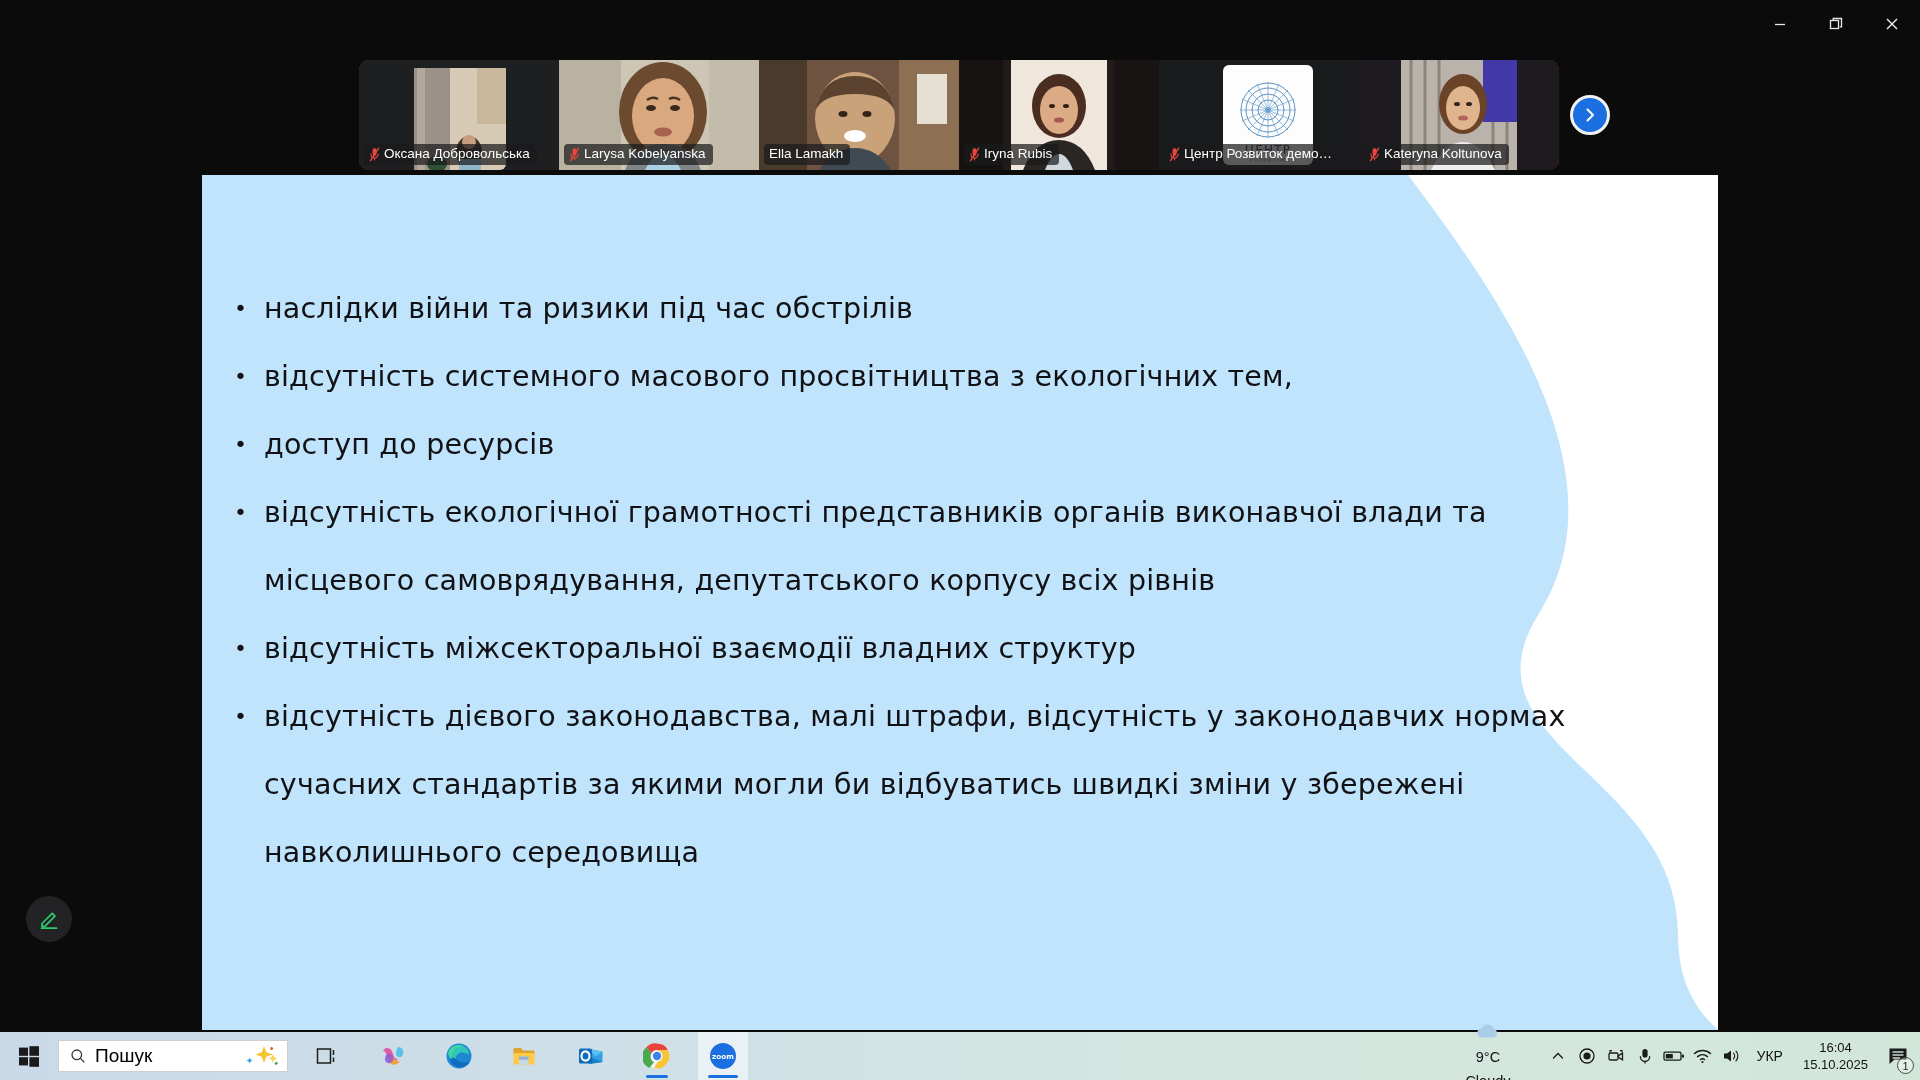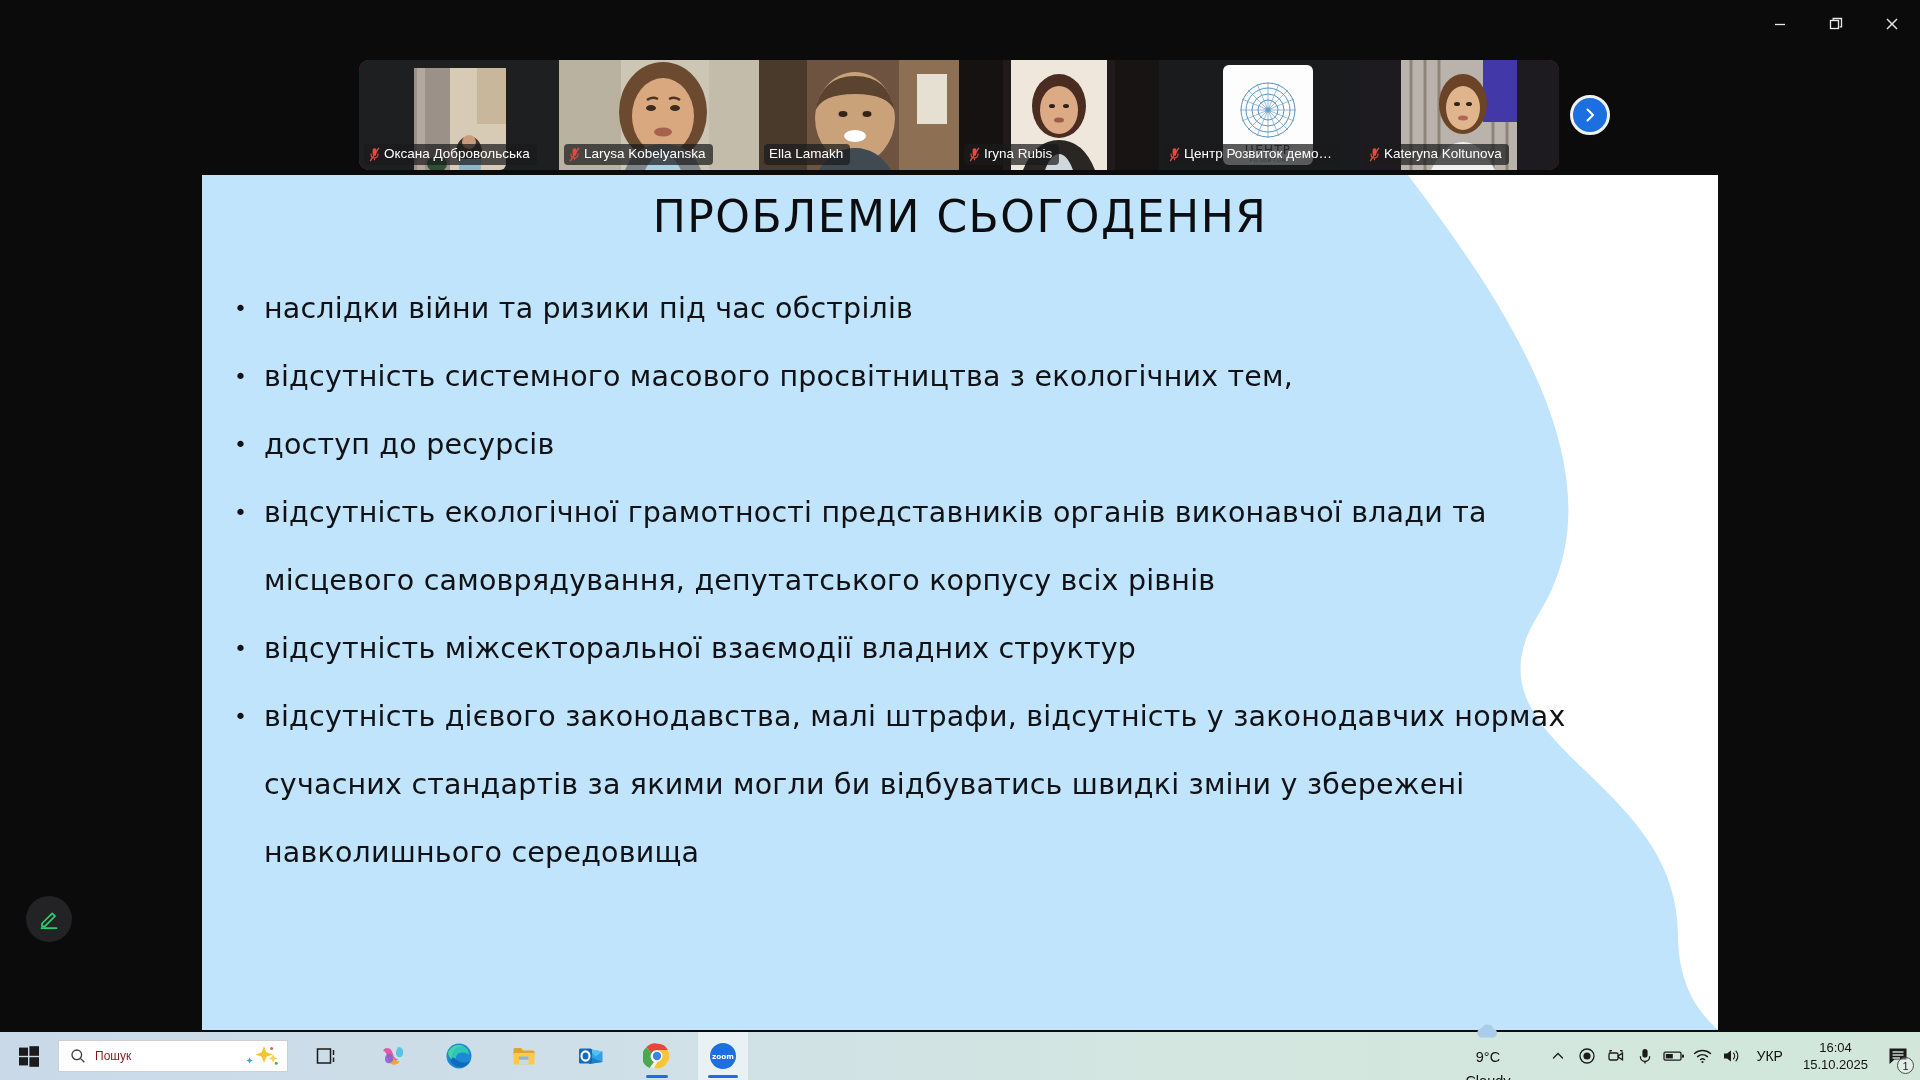--- a/index.html
+++ b/index.html
@@ -104,21 +104,21 @@
     position: absolute; left: 0; bottom: 0; width: 1920px; height: 48px;
     background: linear-gradient(90deg,#c9d9e8 0%,#cfdfe8 30%,#d3e6e0 60%,#d2e7da 100%);
     display: flex; align-items: center;
   }
   .start { width: 58px; display:flex; align-items:center; justify-content:center; }
   .searchbox {
     width: 230px; height: 32px; background: #fff;
     display: flex; align-items: center; gap: 9px; padding: 0 8px 0 11px;
     border: 1px solid #cfcfcf;
   }
-  .searchbox .ph { font-size: 12px; color: #7f1d1d; flex: 1; }
+  .searchbox .ph { font-size: 19px; color: #000000; flex: 1; }
   .tbicons { display: flex; align-items: center; gap: 16px; margin-left: 14px; }
   .tbicon {
     width: 50px; height: 48px; position: relative;
     display: flex; align-items: center; justify-content: center;
   }
   .tbicon.open::after {
     content: ""; position: absolute; bottom: 2px; left: 50%;
     transform: translateX(-50%); width: 22px; height: 3px;
     background: #1b6fe0; border-radius: 2px;
   }
@@ -331,21 +331,20 @@
     <svg width="16" height="16" viewBox="0 0 16 16">
       <path d="M5.5 2.5 L11 8 L5.5 13.5" fill="none" stroke="#fff" stroke-width="2" stroke-linecap="round" stroke-linejoin="round"></path>
     </svg>
   </div>
 
   <div class="slide">
     <svg class="curve" viewBox="0 0 340 855" preserveAspectRatio="none">
       <path d="M340 0 H30 C120 120 250 300 160 440 C80 570 300 600 300 760 C300 820 330 845 340 855 Z" fill="#ffffff"></path>
     </svg>
 
-    <div class="slide-title">ПРОБЛЕМИ СЬОГОДЕННЯ</div>
 
     <ul class="bullets">
       <li>наслідки війни та ризики під час обстрілів</li>
       <li>відсутність системного масового просвітництва з екологічних тем,</li>
       <li>доступ до ресурсів</li>
       <li>відсутність екологічної грамотності представників органів виконавчої влади та місцевого самоврядування, депутатського корпусу всіх рівнів</li>
       <li>відсутність міжсекторальної взаємодії владних структур</li>
       <li>відсутність дієвого законодавства, малі штрафи, відсутність у законодавчих нормах сучасних стандартів за якими могли би відбуватись швидкі зміни у збережені навколишнього середовища</li>
     </ul>
   </div>

